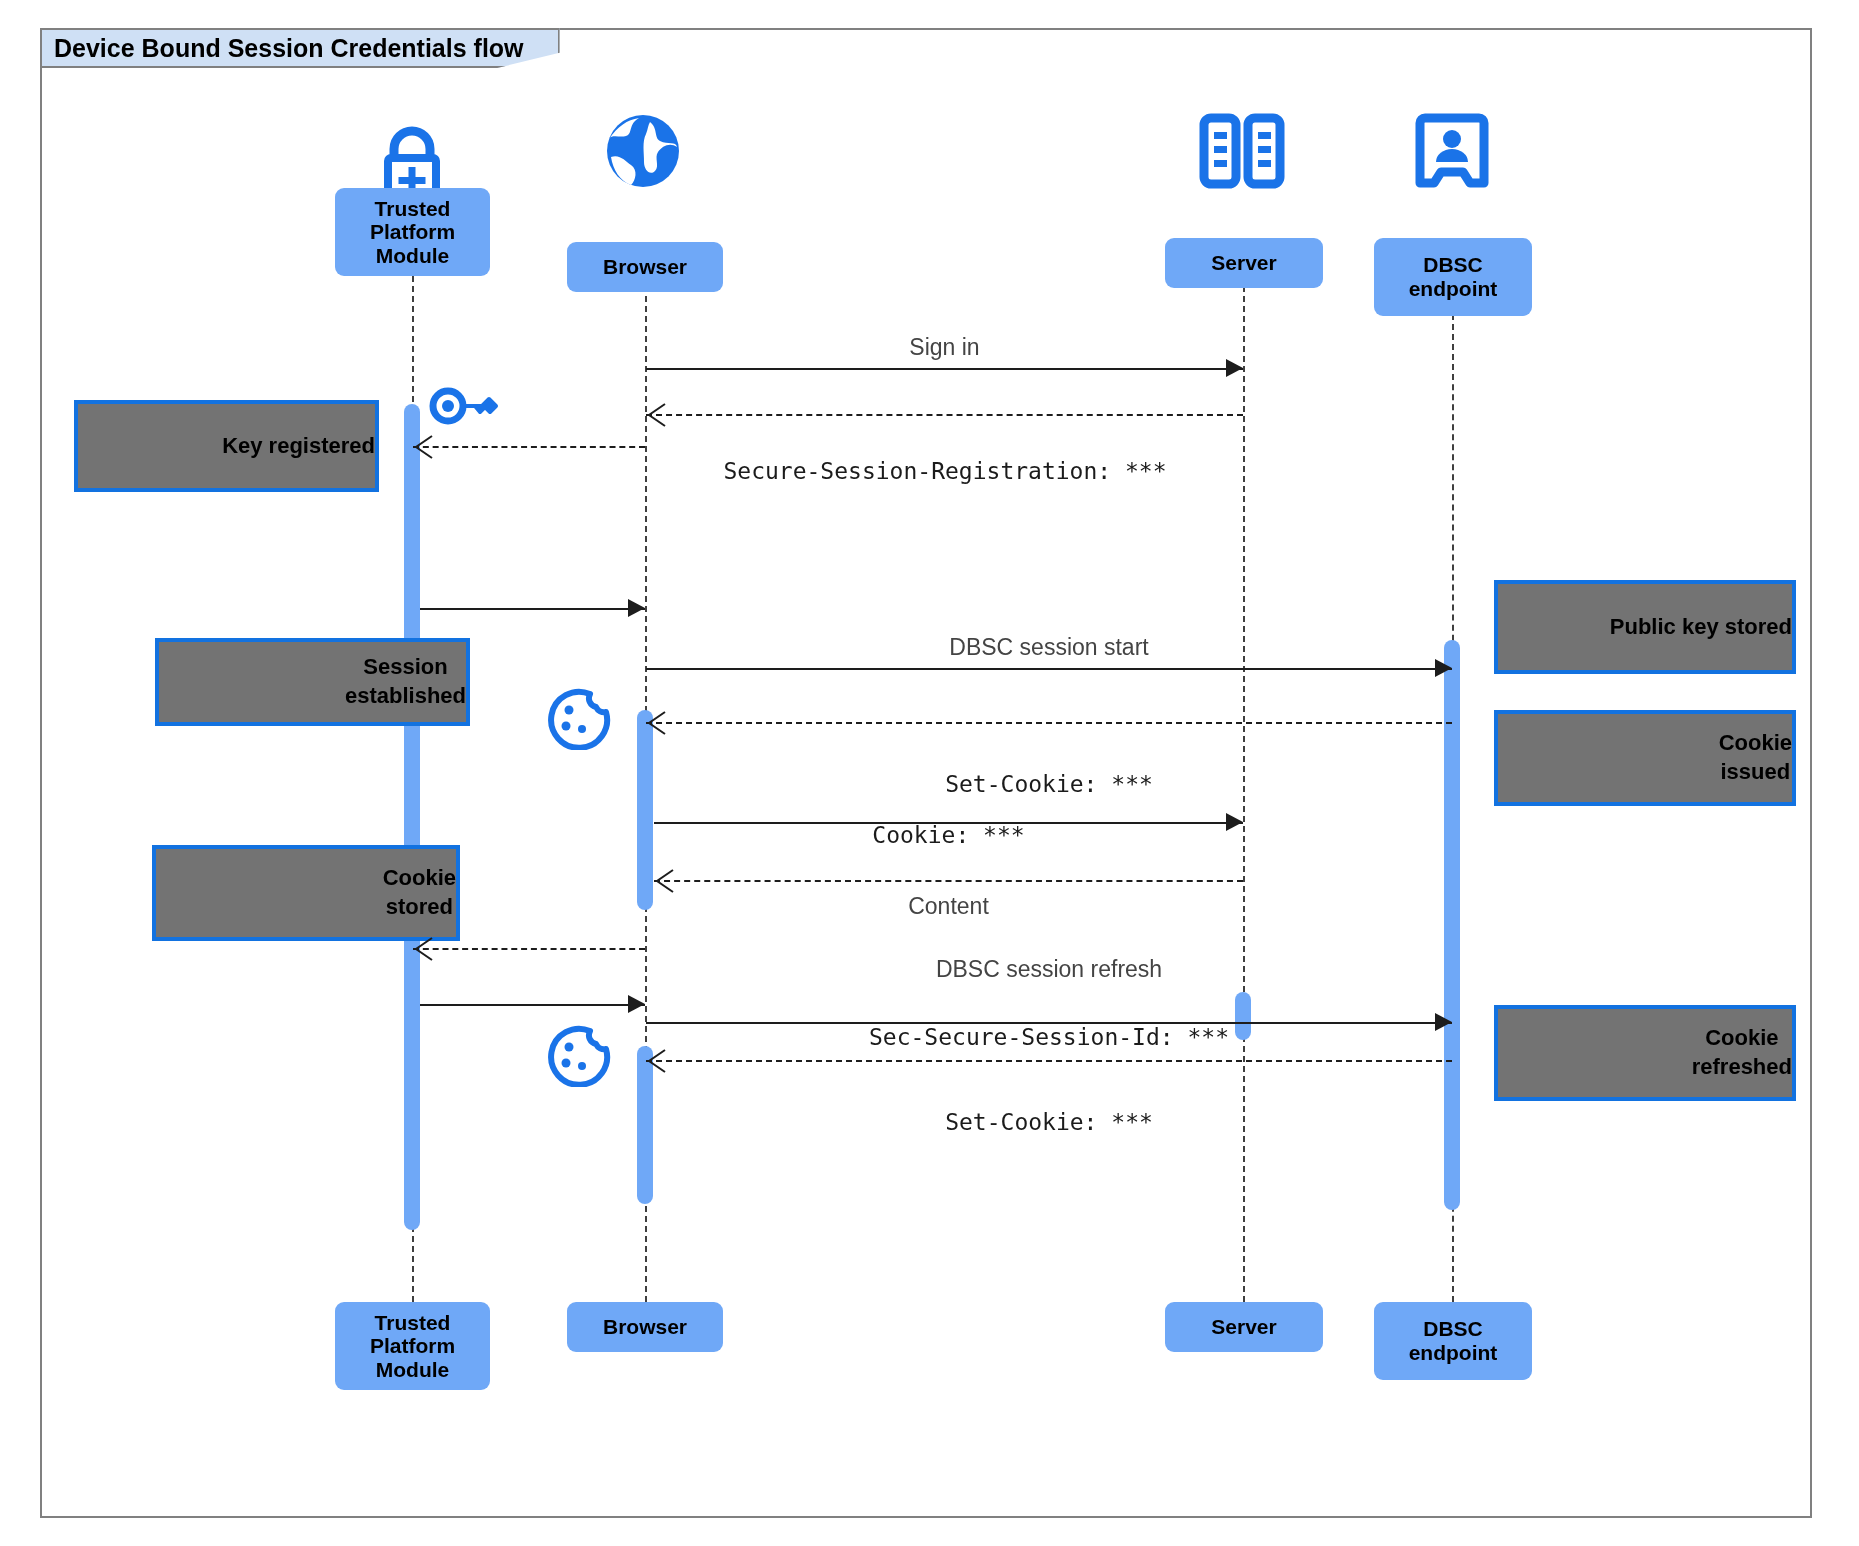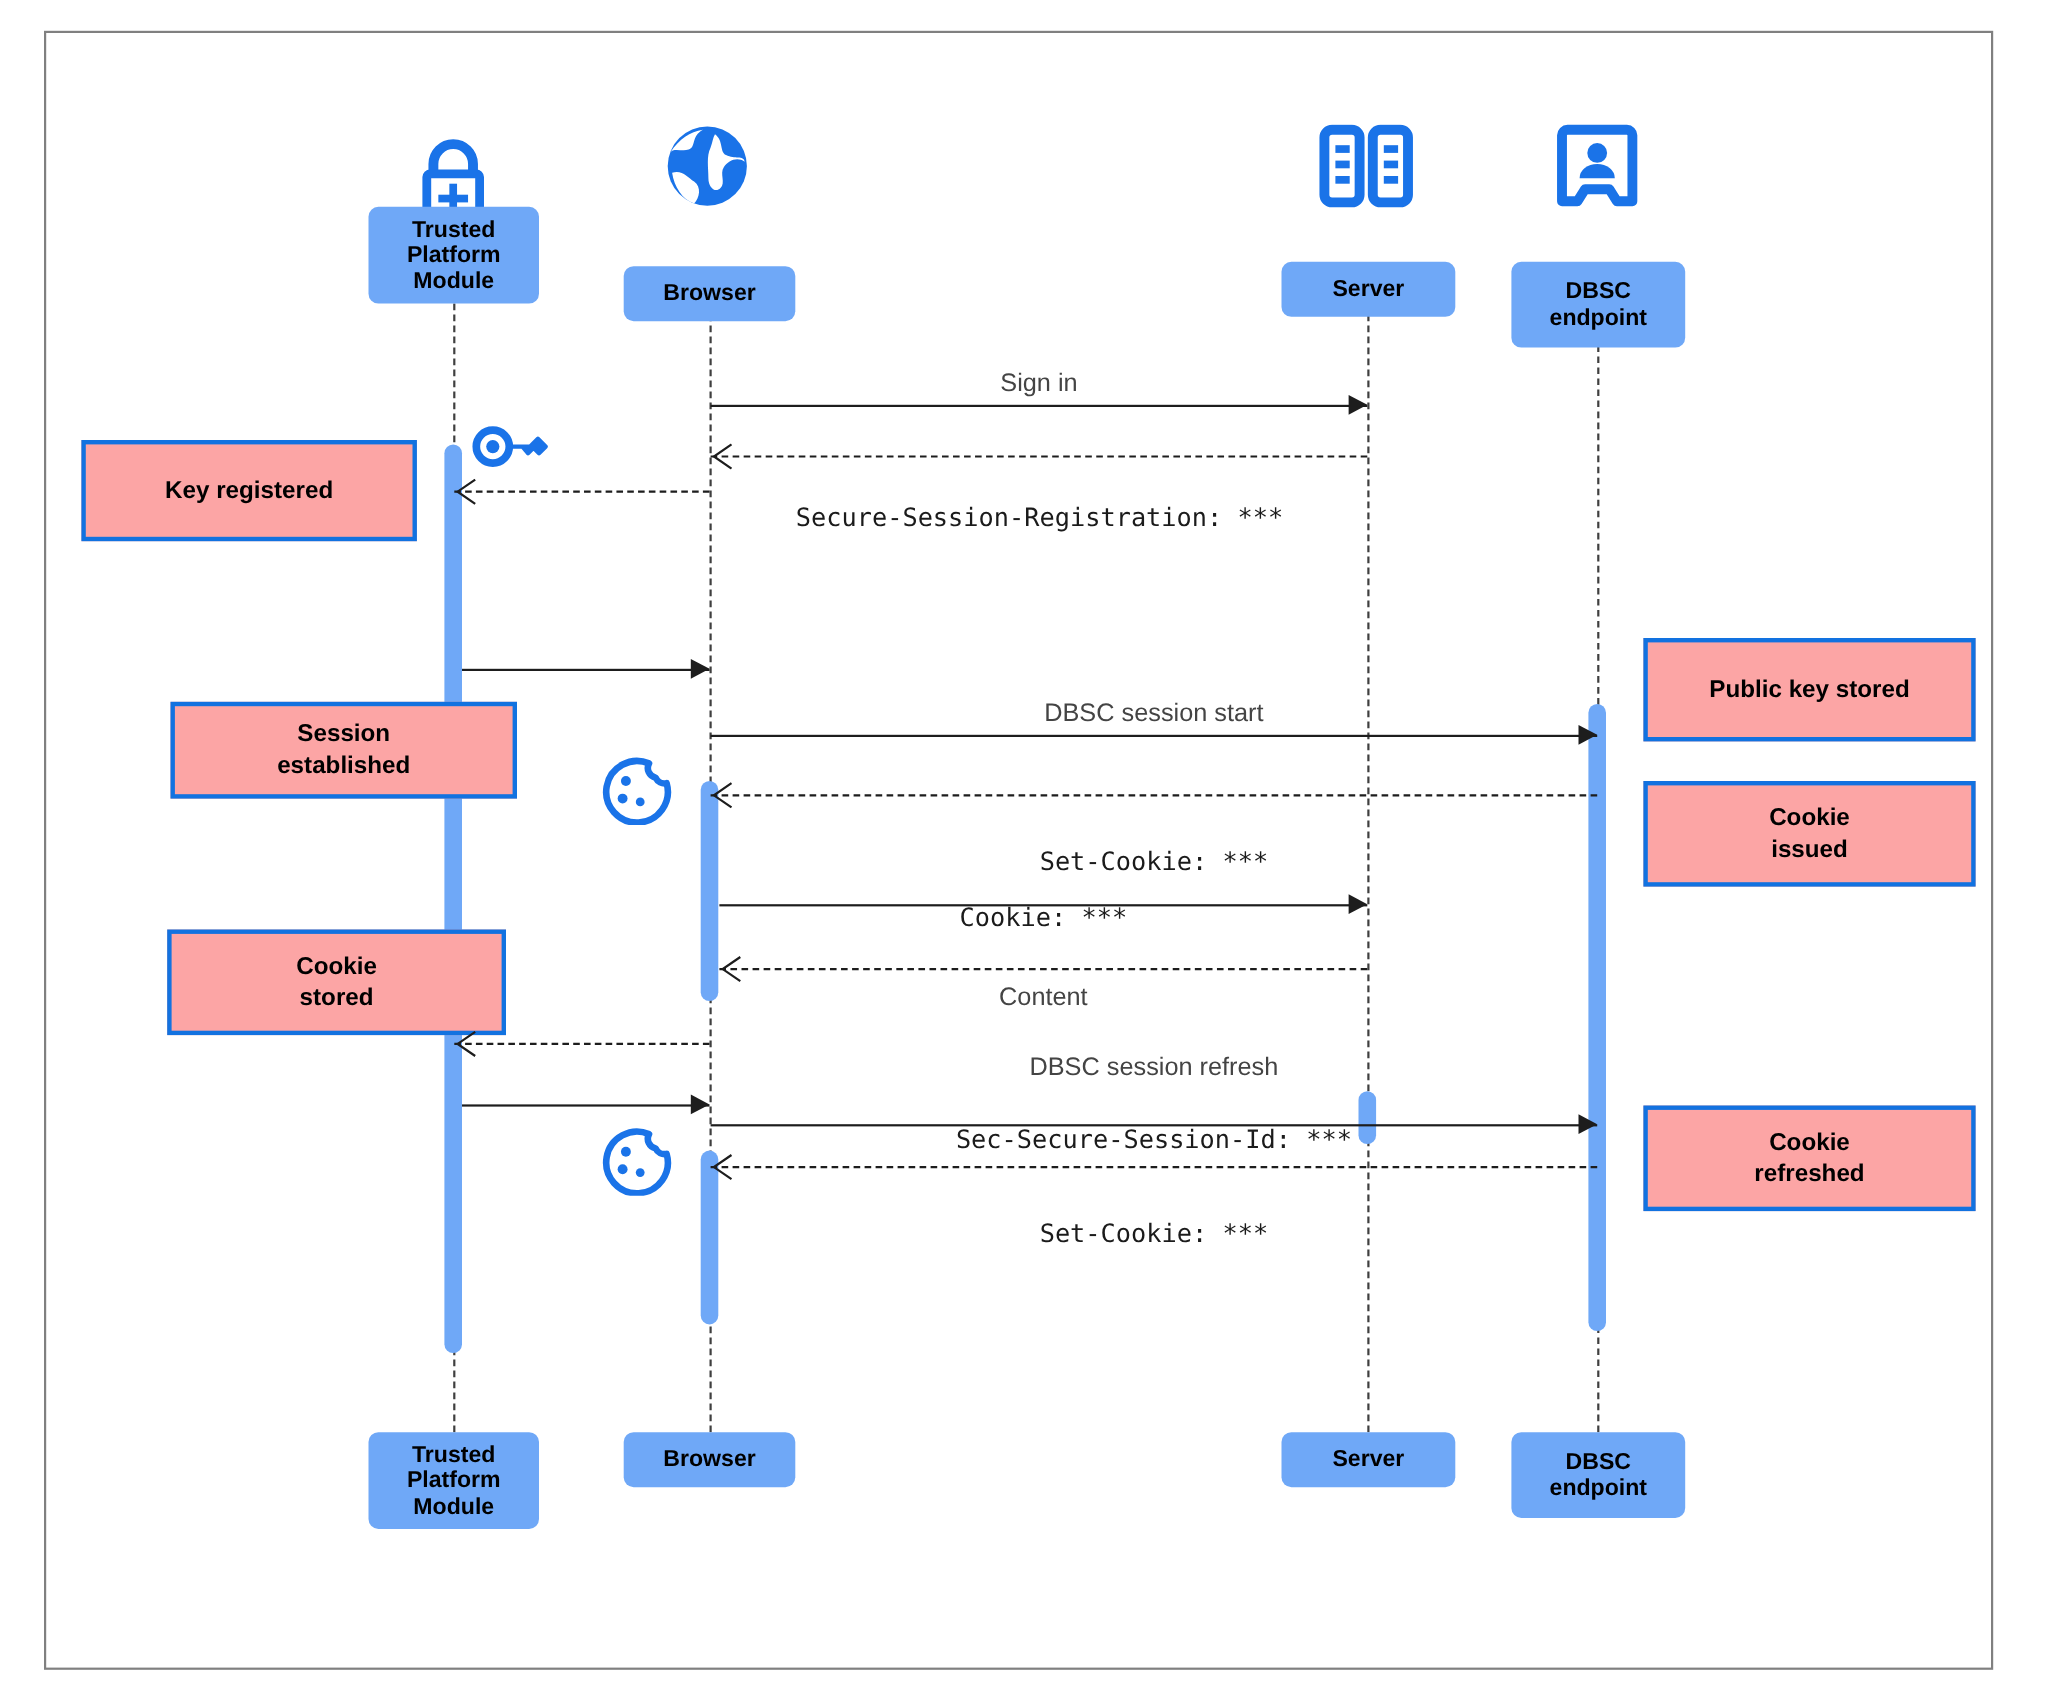--- a/index.html
+++ b/index.html
@@ -22,22 +22,22 @@
   
   .plabel{position:absolute;background:#6fa8f7;border-radius:9px;
           display:flex;align-items:center;justify-content:center;text-align:center;
           font-size:21px;font-weight:bold;color:#000;line-height:1.12;
           font-family:"Liberation Sans",sans-serif;box-sizing:border-box;}
 
   
   .act{position:absolute;width:16px;background:#6fa8f7;border-radius:8px;}
 
   
-  .note{position:absolute;background:#fca5a5;border:4px solid #1272e0;
-        box-sizing:border-box;display:flex;align-items:center;justify-content:center;
+  .note{position:absolute;background:#737373;border:4px solid #1272e0;
+        box-sizing:border-box;display:flex;align-items:center;justify-content:flex-end;
         text-align:center;font-size:22px;font-weight:bold;color:#000;line-height:1.3;
         font-family:"Liberation Sans",sans-serif;}
 
   
   .msg{position:absolute;height:0;}
   .msg .shaft{position:absolute;left:0;top:0;width:100%;height:0;border-top:2px solid #1d1d1d;}
   .msg.dashed .shaft{border-top:2px dashed #1d1d1d;}
   .arrowhead{position:absolute;top:-9px;width:0;height:0;}
   .arrowhead.filled-r{border-top:9px solid transparent;border-bottom:9px solid transparent;
         border-left:17px solid #1d1d1d;right:0;}
@@ -51,20 +51,23 @@
   
   .icon{position:absolute;}
   .icon svg{display:block;}
 </style>
 </head>
 <body>
 
 <div id="stage">
 
   <div class="frame"></div>
+  <div class="frame-title frame-title-clip">
+    <span>Device Bound Session Credentials flow</span>
+  </div>
 
   <div class="lifeline" style="left:412px;top:276px;height:1026px;"></div>
   <div class="lifeline" style="left:645px;top:286px;height:1016px;"></div>
   <div class="lifeline" style="left:1243px;top:286px;height:1016px;"></div>
   <div class="lifeline" style="left:1452px;top:314px;height:988px;"></div>
 
   <div class="icon" style="left:367px;top:122px;width:90px;height:88px;">
     <svg width="90" height="88" viewBox="0 0 90 88">
       <path d="M27 36 V27 a18 18 0 0 1 36 0 V36" fill="none" stroke="#1a73e8" stroke-width="9"></path>
       <rect x="21" y="36" width="48" height="44" rx="3" fill="#fff" stroke="#1a73e8" stroke-width="8"></rect>

